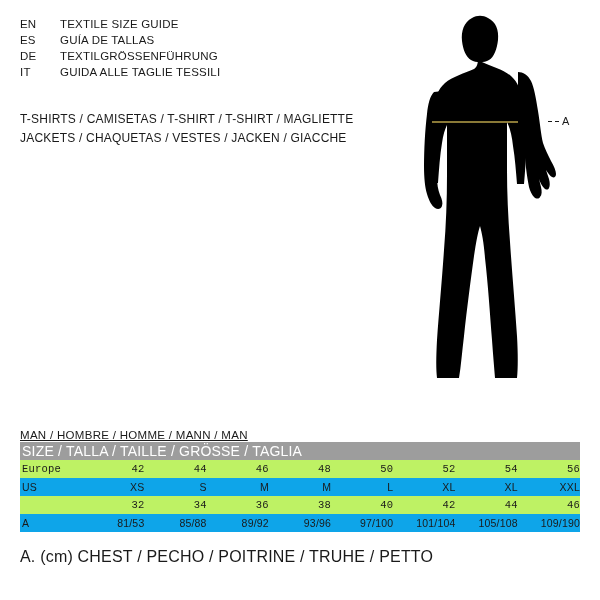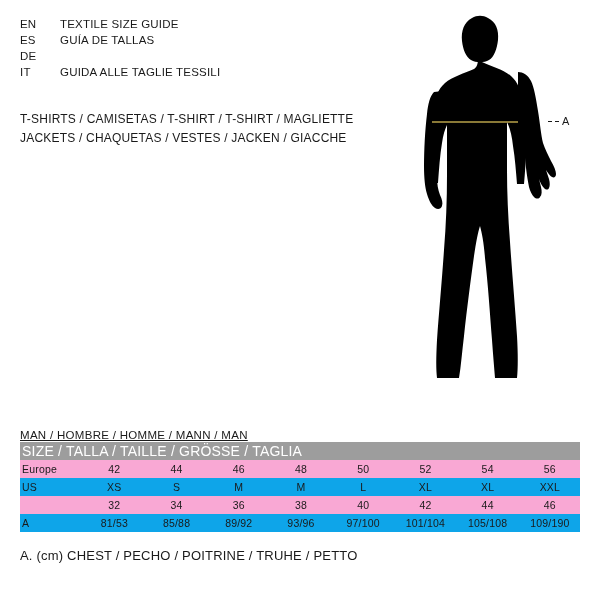--- a/index.html
+++ b/index.html
@@ -113,58 +113,60 @@
     padding: 0 0 0 2px;
     vertical-align: middle;
     letter-spacing: 0.2px;
   }
   tr.hdr td {
     background: #9d9d9d;
     color: #ffffff;
     font-size: 14px;
   }
   tr.light td {
-    background: #f9a8d4;
+    background: #bef264;
+    font-family: Liberation Mono, monospace;
   }
   tr.mid td {
     background: #0ea5e9;
   }
   td.label-col {
     width: 86px;
   }
   td.val-col {
     width: 59px;
-    text-align: center;
+    text-align: right;
     padding-left: 3px;
   }
 
   .footnote {
     position: absolute;
     left: 20px;
     top: 548px;
-    font-size: 13px;
+    font-size: 16px;
     letter-spacing: 0.2px;
   }
 </style>
 </head>
 <body>
 
 <div class="page">
 
   <div class="lang-block">
     <div class="lang-row">
       <span class="lang-code">EN</span>
       <span class="lang-text">TEXTILE SIZE GUIDE</span>
     </div>
     <div class="lang-row">
       <span class="lang-code">ES</span>
       <span class="lang-text">GUÍA DE TALLAS</span>
     </div>
     <div class="lang-row">
       <span class="lang-code">DE</span>
+      <span class="lang-text">TEXTILGRÖSSENFÜHRUNG</span>
     </div>
     <div class="lang-row">
       <span class="lang-code">IT</span>
       <span class="lang-text">GUIDA ALLE TAGLIE TESSILI</span>
     </div>
   </div>
 
   <div class="cat-block">
     <div class="cat-line">T-SHIRTS / CAMISETAS / T-SHIRT / T-SHIRT / MAGLIETTE</div>
     <div class="cat-line">JACKETS / CHAQUETAS / VESTES / JACKEN / GIACCHE</div>

